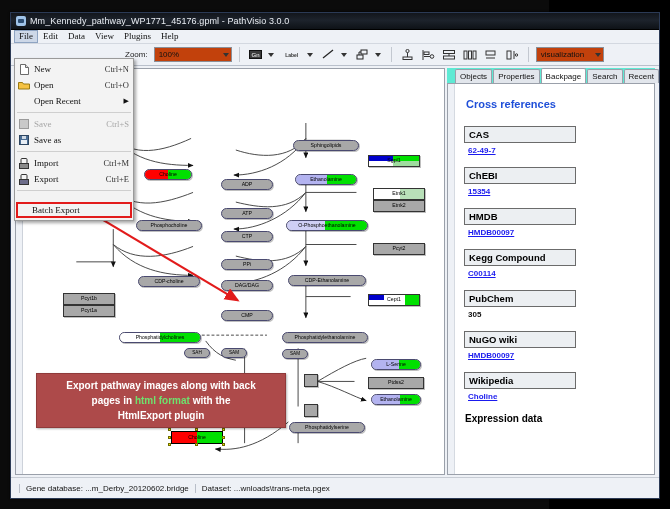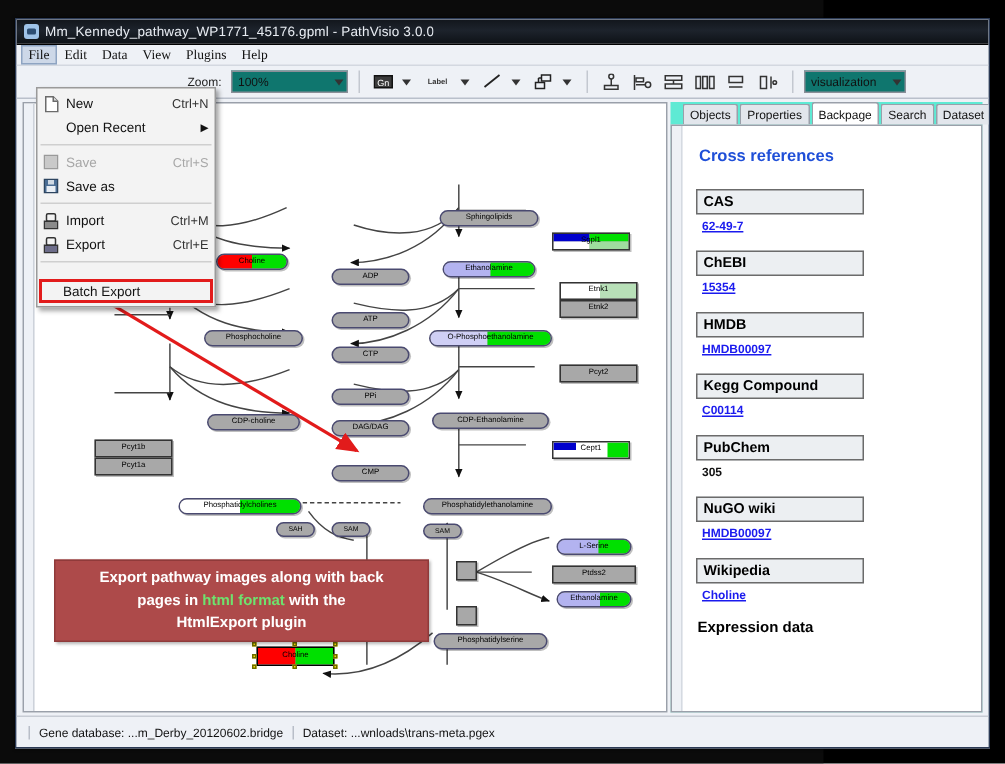--- a/index.html
+++ b/index.html
@@ -64,21 +64,21 @@
     height:22px;
     background:#eef1f6;
     display:flex; align-items:center;
     padding-left:6px;
     gap:4px;
     border-bottom:1px solid #b9c0cb;
     position:relative;
   }
   .tb-label { font-size:8px; color:#222; margin-right:2px; }
   .combo {
-    height:15px; background:#0f766e; border:1px solid #8a8f98;
+    height:15px; background:#c2410c; border:1px solid #8a8f98;
     display:flex; align-items:center; justify-content:space-between;
     font-size:8px; color:#111; padding:0 2px 0 4px;
   }
   .combo .arrow {
     width:0;height:0;border-left:3px solid transparent;border-right:3px solid transparent;
     border-top:4px solid #333; margin-left:4px;
   }
   #zoom-combo { width:78px; }
   #vis-combo { width:68px; }
   .tbtn {
@@ -89,29 +89,30 @@
   }
   .tbtn svg { display:block; }
   .splitarrow {
     width:0;height:0;border-left:3px solid transparent;border-right:3px solid transparent;
     border-top:4px solid #333; margin-left:0px; margin-right:3px;
   }
   .tbsep { width:1px; height:15px; background:#c3c8d0; margin:0 3px; }
   
   #file-menu {
     position:absolute;
-    left:13px; top:45px;
+    left:3px; top:45px;
     width:120px;
     background:#f3f3f3;
     border:1px solid #9a9a9a;
     box-shadow:2px 2px 3px rgba(0,0,0,.35);
     z-index:60;
     padding:2px 0;
     font-size:9px;
     color:#111;
+    font-family:Liberation Serif, serif;
   }
   .mrow {
     display:flex; align-items:center;
     height:16px; padding:0 4px 0 2px;
     position:relative;
   }
   .mrow .micon { width:14px; height:12px; flex:0 0 auto; margin-right:3px; display:flex;align-items:center;justify-content:center;}
   .mrow .mlabel { flex:1 1 auto; white-space:nowrap; }
   .mrow .maccel { color:#333; font-size:8.5px; margin-left:6px; white-space:nowrap;}
   .mrow.disabled .mlabel, .mrow.disabled .maccel { color:#a7a7a7; }
@@ -359,20 +360,29 @@
       <span class="micon">
         <svg width="11" height="11" viewBox="0 0 11 11">
               <path d="M1.5 0.5h5l3 3v7h-8z" fill="#fff" stroke="#6b6b6b"></path>
               <path d="M6.5 0.5v3h3" fill="#dcdcdc" stroke="#6b6b6b"></path>
             </svg>
       </span>
       <span class="mlabel">New</span>
       <span class="maccel">Ctrl+N</span>
     </div>
     <div class="mrow">
+      <span class="micon">
+        <svg width="12" height="10" viewBox="0 0 12 10">
+              <path d="M0.5 2.5h4l1 1.5h6v5h-11z" fill="#f5c242" stroke="#9a7a12"></path>
+            </svg>
+      </span>
+      <span class="mlabel">Open</span>
+      <span class="maccel">Ctrl+O</span>
+    </div>
+    <div class="mrow">
       <span class="micon"></span>
       <span class="mlabel">Open Recent</span>
       <span class="msub">▶</span>
     </div>
     <div class="msep"></div>
     <div class="mrow disabled">
       <span class="micon">
         <svg width="10" height="10" viewBox="0 0 10 10">
               <rect x="0.5" y="0.5" width="9" height="9" fill="#c9c9c9" stroke="#9a9a9a"></rect>
             </svg>
@@ -638,21 +648,21 @@
         <div>HtmlExport plugin</div>
       </div>
     </div>
 
     <div id="sidebar">
       <div id="tabs">
         <div class="tab">Objects</div>
         <div class="tab">Properties</div>
         <div class="tab sel">Backpage</div>
         <div class="tab">Search</div>
-        <div class="tab">Dataset</div>
+        <div class="tab">Recent</div>
       </div>
       <div id="backpage">
         <div id="bp-scroll"></div>
         <div id="bp-inner">
           <div class="bp-title">Cross references</div>
 
           <div class="bp-head">CAS</div>
           <div class="bp-val">62-49-7</div>
 
           <div class="bp-head">ChEBI</div>

